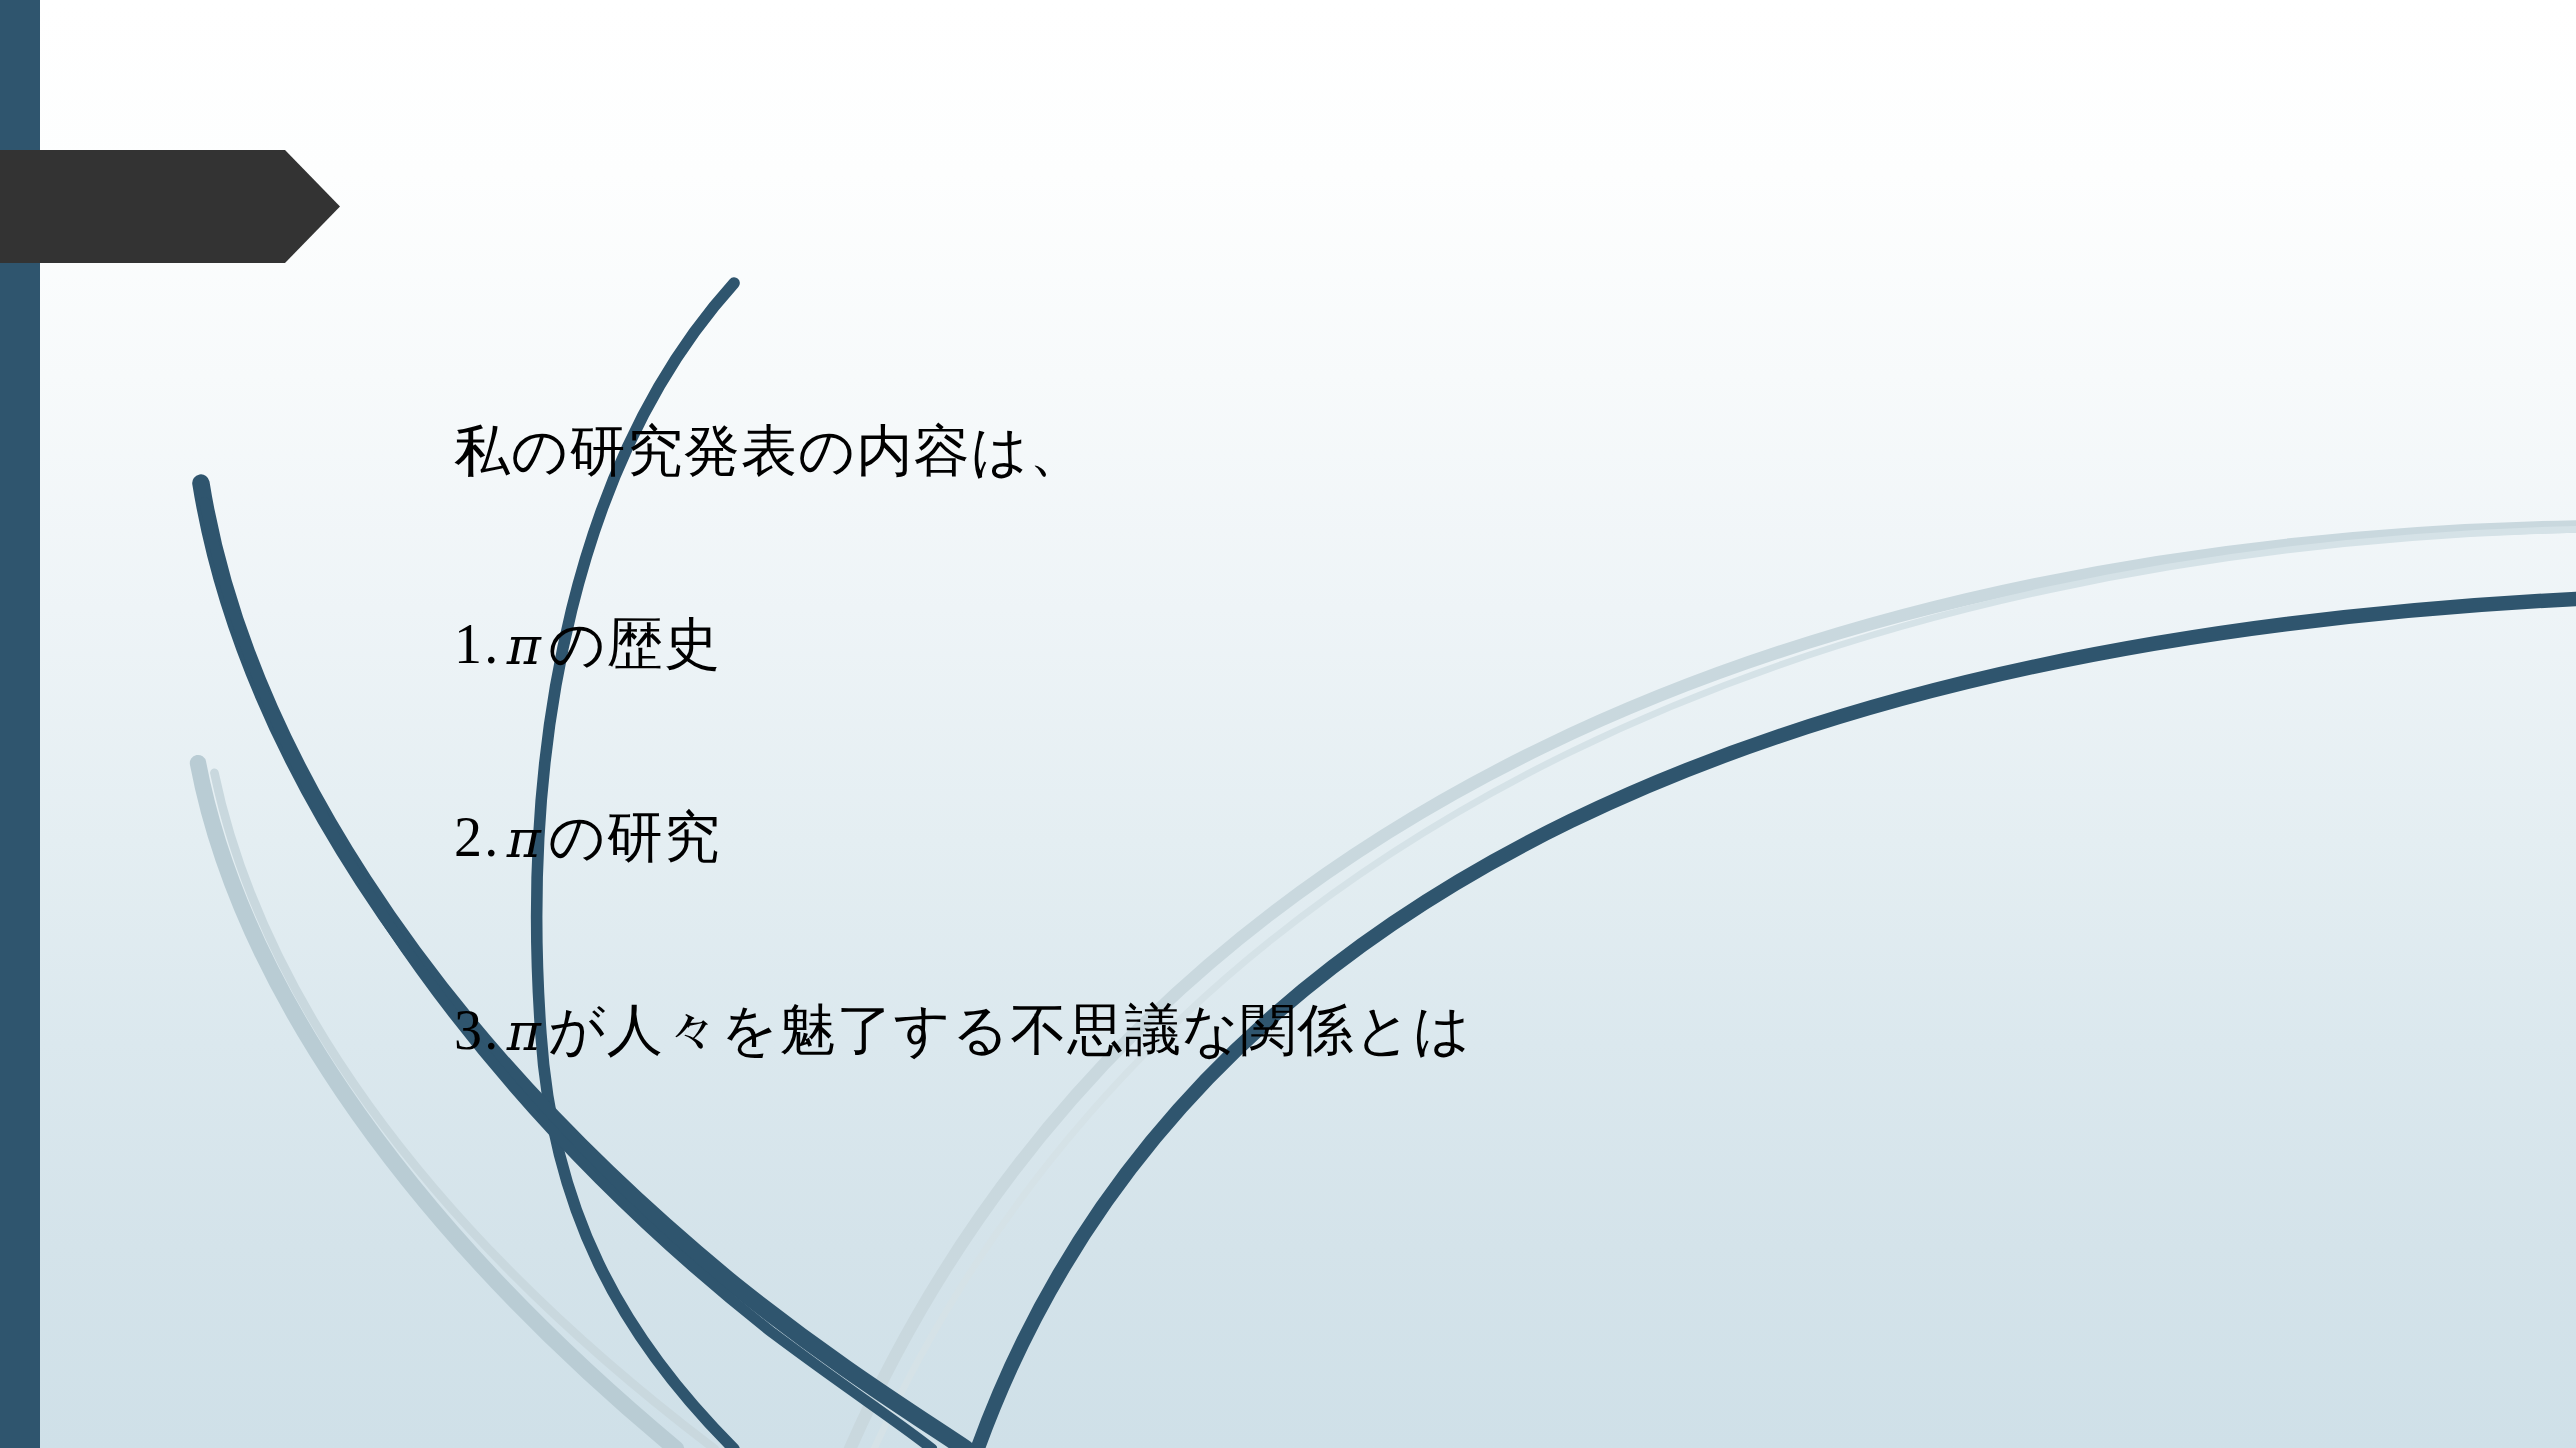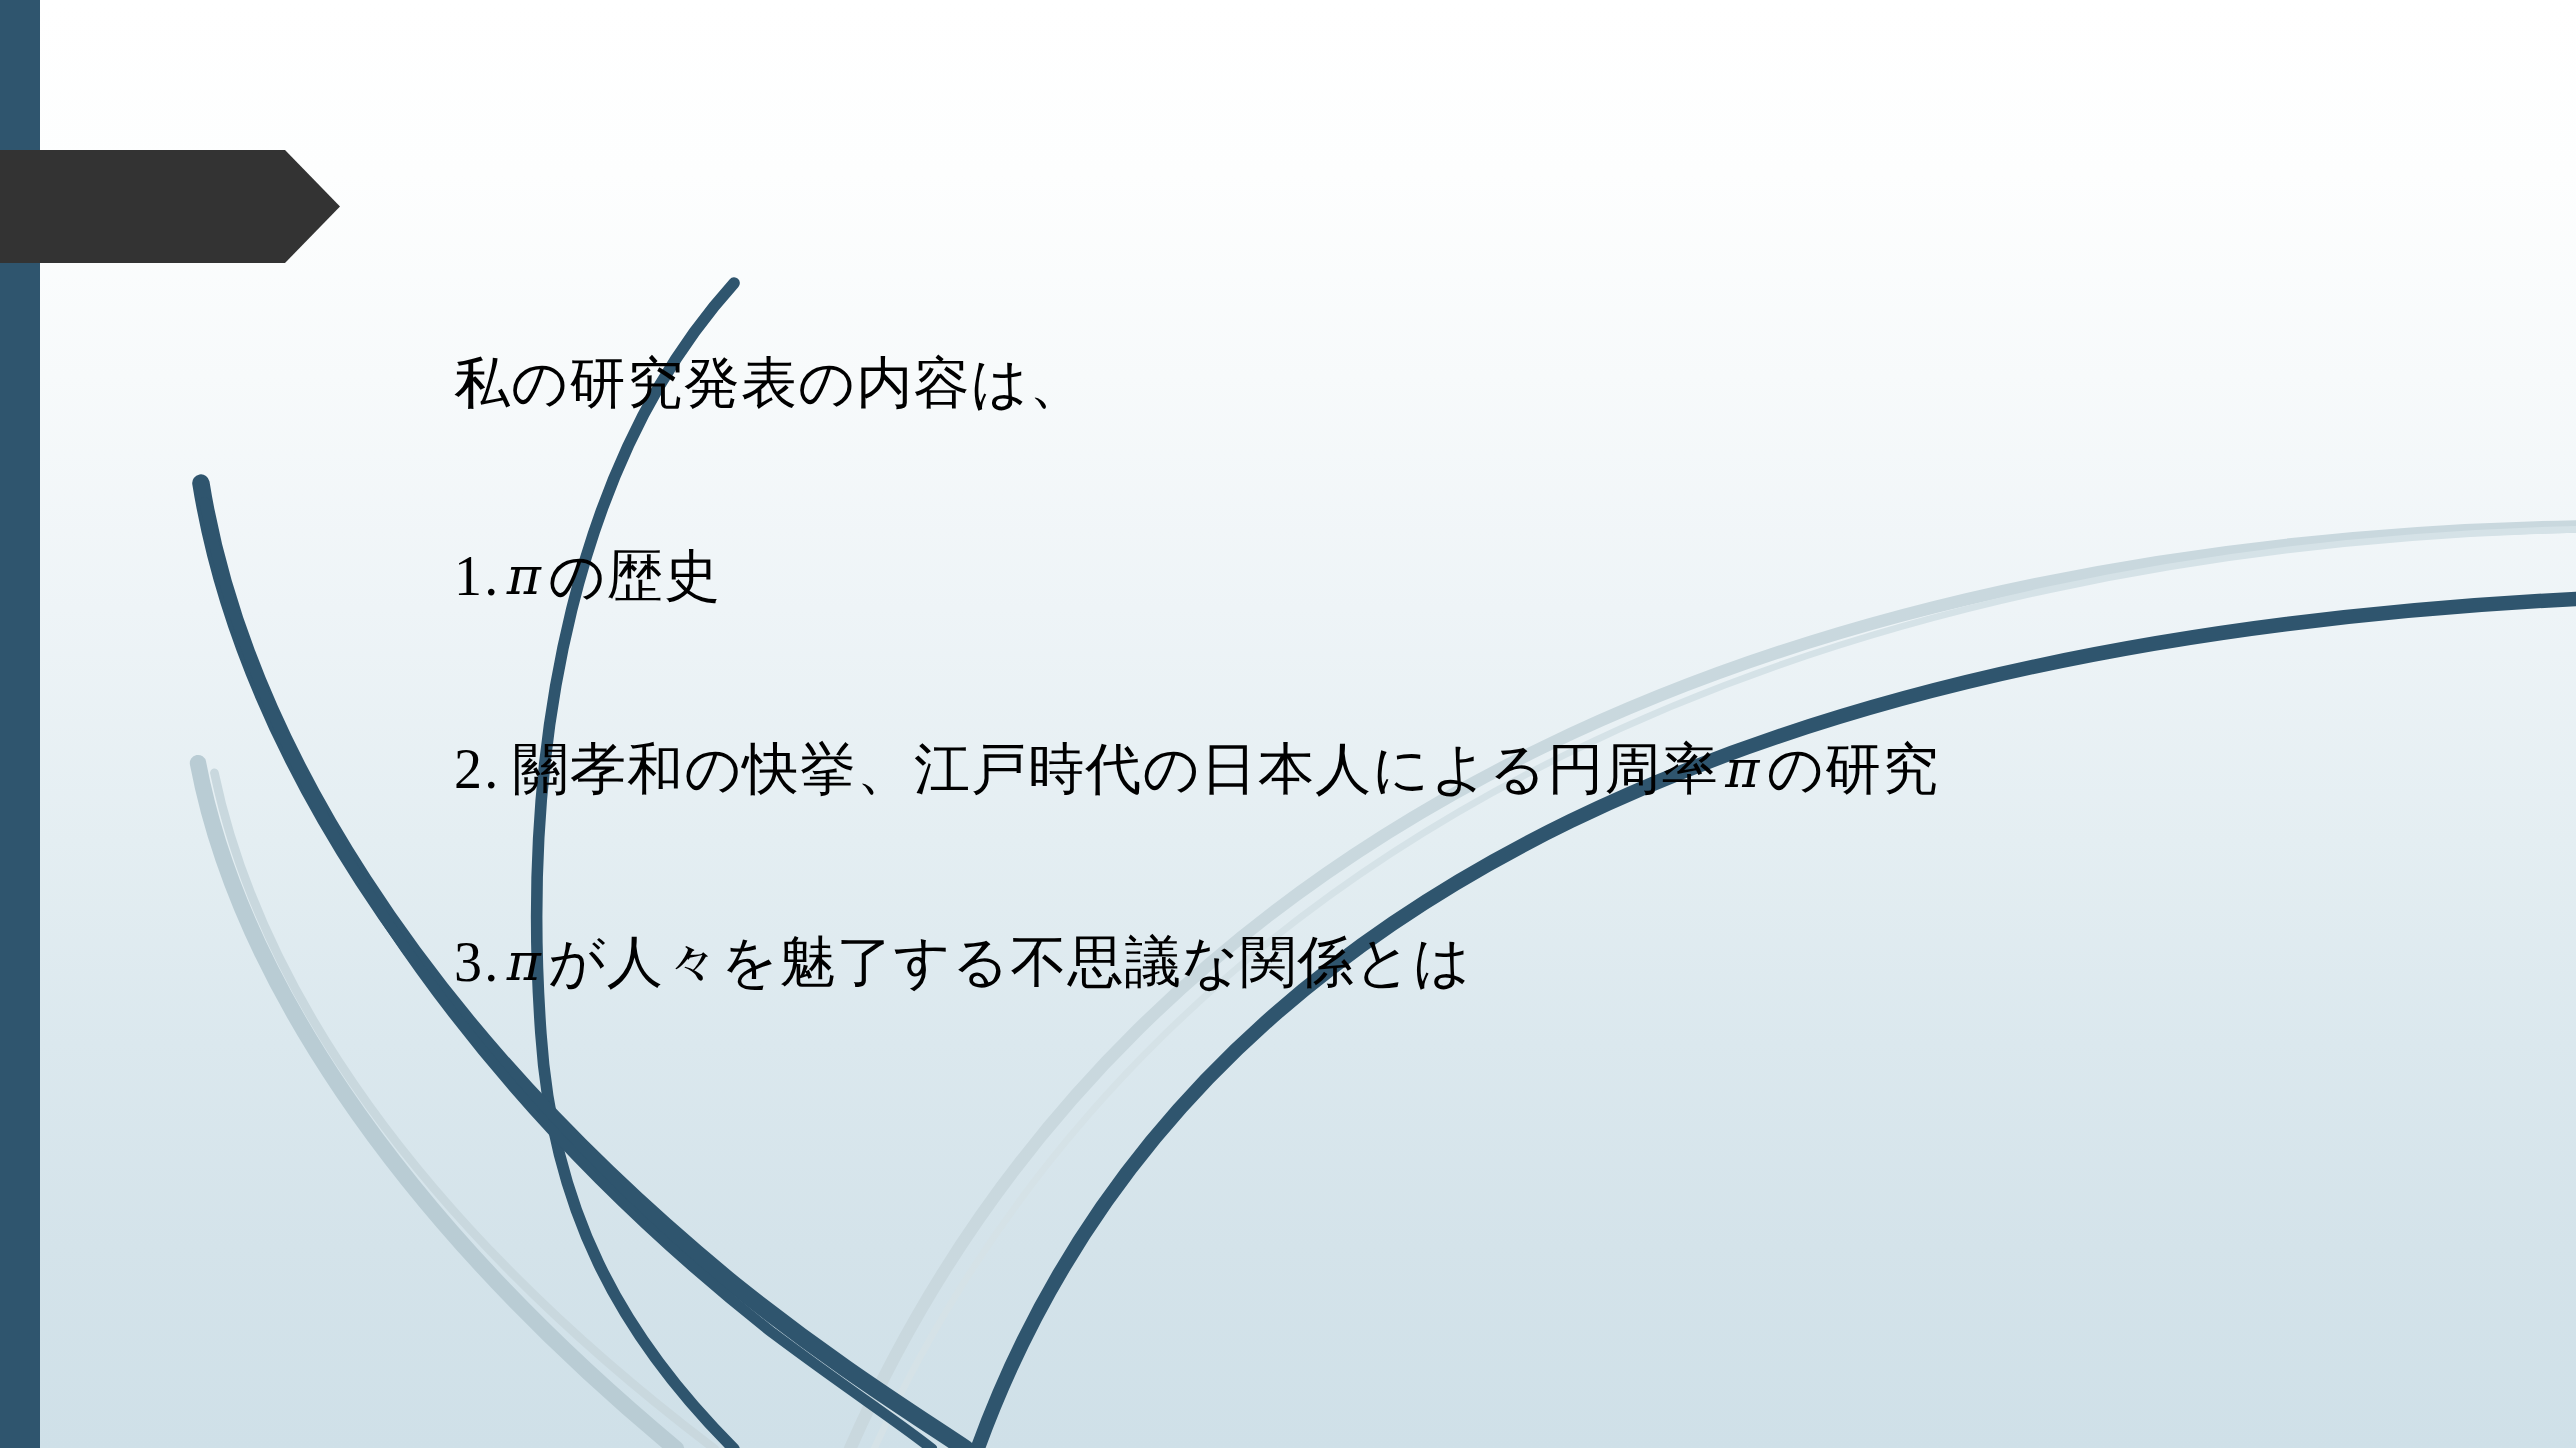--- a/index.html
+++ b/index.html
@@ -72,21 +72,21 @@
 
   .line {
     color: #000000;
     font-size: 56px;
     line-height: 1.0;
     letter-spacing: 0.02em;
     white-space: nowrap;
     margin: 0;
     height: 193px;
     display: flex;
-    align-items: center;
+    align-items: flex-end;
   }
 
   .line.last { height: auto; }
 
   .math-pi {
     font-family: "DejaVu Serif", "Liberation Serif", serif;
     font-style: italic;
     font-size: 52px;
     padding: 0 0.12em;
   }
@@ -125,21 +125,20 @@
     </div>
 
     <div class="line">
       <span class="marker">1.</span>
       <span class="math-pi">π</span>
       <span>の歴史</span>
     </div>
 
     <div class="line">
       <span class="marker">2.</span>
-      <span style="padding-left:.22em">關孝和の快挙、江戸時代の日本人による円周率</span>
       <span class="math-pi">π</span>
       <span>の研究</span>
     </div>
 
     <div class="line">
       <span class="marker">3.</span>
       <span class="math-pi">π</span>
       <span>が人々を魅了する不思議な関係とは</span>
     </div>
 

